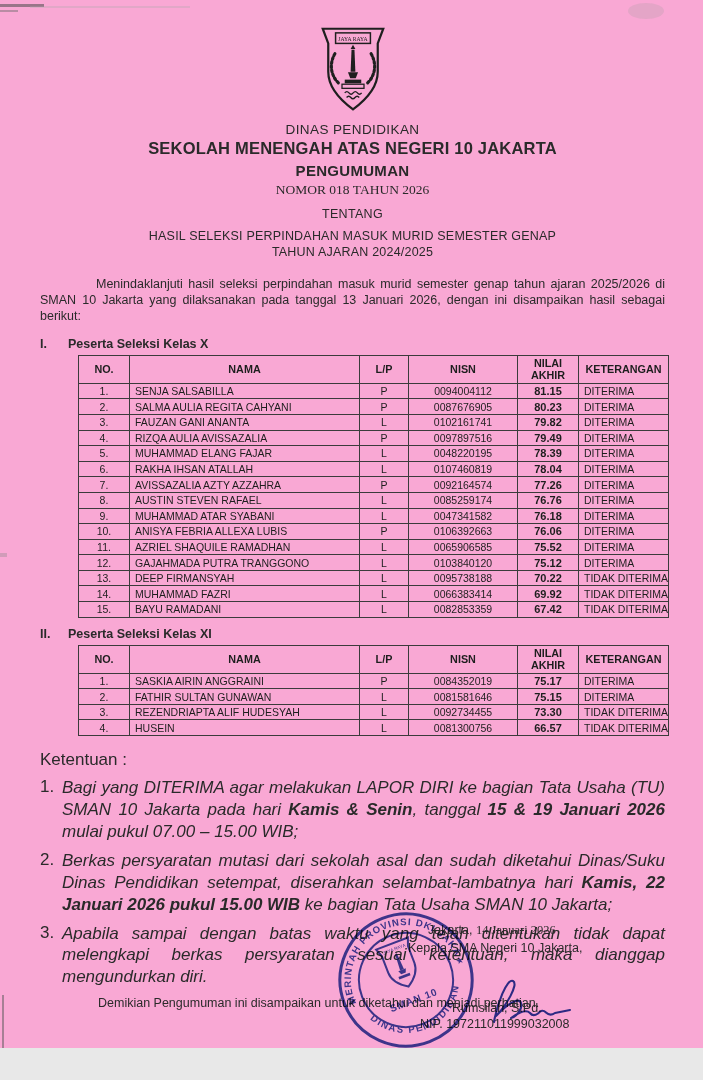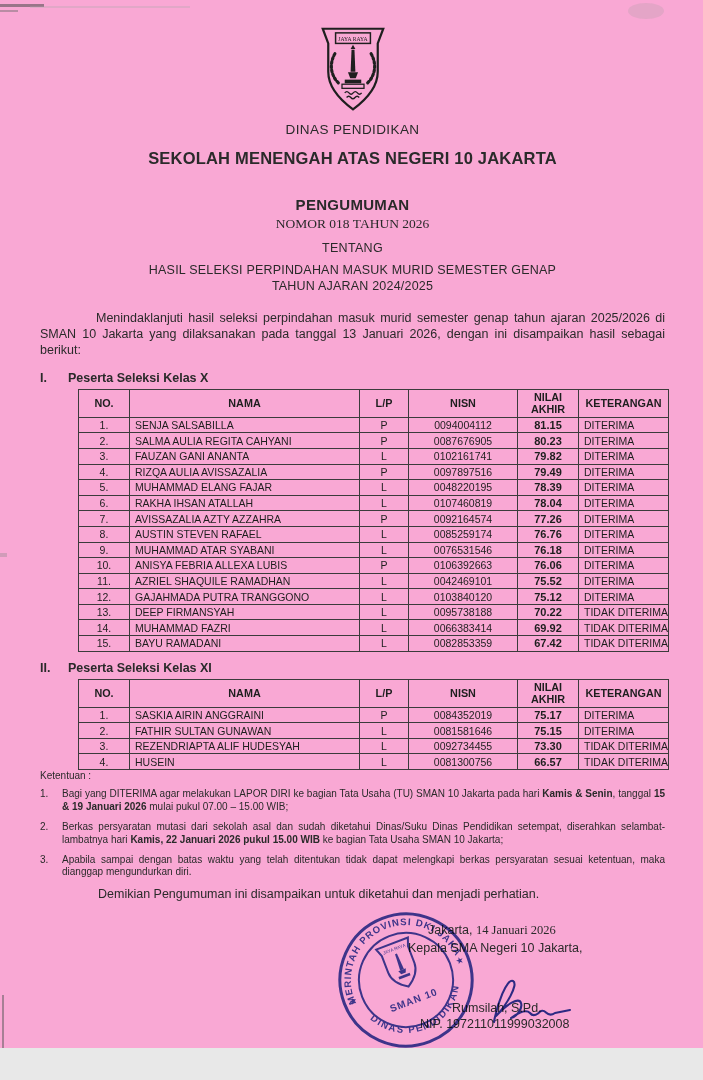--- a/index.html
+++ b/index.html
@@ -7,22 +7,22 @@
     position:relative;width:703px;height:1048px;background:#f9a8d4;
     font-family:"Liberation Sans",sans-serif;color:#2a2a2a;overflow:hidden;
     margin:0 auto;
   }
   .content{padding:0 38px 0 40px;}
   
   .hdr{text-align:center;}
   .logo-wrap{padding-top:26px;}
   .logo-wrap svg{width:74px;height:88px;}
   .agency{font-size:13.5px;margin-top:4px;letter-spacing:.4px;}
-  .school{font-size:16.5px;font-weight:bold;margin-top:12px;letter-spacing:.2px;}
-  .doctype{font-size:15px;font-weight:bold;margin-top:28px;letter-spacing:.3px;}
+  .school{font-size:16.5px;font-weight:bold;margin-top:2px;letter-spacing:.2px;}
+  .doctype{font-size:15px;font-weight:bold;margin-top:4px;letter-spacing:.3px;}
   .docnum{font-family:"Liberation Serif",serif;font-size:13.5px;margin-top:3px;}
   .tentang{font-size:12.5px;margin-top:9px;letter-spacing:.3px;}
   .subject{font-size:12.5px;margin-top:7px;line-height:1.3;letter-spacing:.2px;}
   
   .intro{font-size:12.5px;text-align:justify;text-indent:56px;line-height:1.3;margin-top:15px;}
   .section{margin-top:9px;}
   .section-heading{display:flex;font-weight:bold;font-size:12.5px;}
   .section-heading .numeral{width:28px;flex:none;}
   table.results{
     border-collapse:collapse;margin-left:38px;margin-top:4px;
@@ -34,25 +34,25 @@
   }
   table.results td{border:1px solid #3b3b3b;height:14.6px;padding:0 5px;overflow:hidden;white-space:nowrap;}
   .c0{width:46px;text-align:center;}
   .c1{width:225px;text-align:left;margin-top:20px;}
   .c2{width:44px;text-align:center;}
   .c3{width:104px;text-align:center;}
   .c4{width:56px;text-align:center;}
   td.c4{font-weight:bold;font-size:11px;}
   .c5{width:85px;text-align:left;margin-left:45px;}
   
-  .ketentuan{margin-top:0;font-size:10px;}
+  .ketentuan{margin-top:14px;font-size:17px;}
   .ket-label{margin-bottom:2px;}
   .ket-item{display:flex;margin-top:7px;}
   .ket-num{width:22px;flex:none;}
-  .ket-text{flex:1;text-align:justify;line-height:1.29;}
+  .ket-text{flex:1;text-align:justify;line-height:1.29;font-style:italic;}
   .b{font-weight:bold;}
   .serif{font-family:"Liberation Serif",serif;}
   .closing{font-size:12.5px;margin-top:8px;text-indent:58px;}
   
   .sig-text{position:absolute;font-size:12.5px;white-space:nowrap;}
   #sig-date{top:923px;left:428px;}
   #sig-role{top:941px;left:408px;}
   #sig-name{top:1001px;left:452px;}
   #sig-nip{top:1017px;left:420px;}
   .stamp{
@@ -191,37 +191,37 @@
               <td class="c1">AUSTIN STEVEN RAFAEL</td>
               <td class="c2">L</td>
               <td class="c3">0085259174</td>
               <td class="c4">76.76</td>
               <td class="c5">DITERIMA</td>
             </tr>
             <tr>
               <td class="c0">9.</td>
               <td class="c1">MUHAMMAD ATAR SYABANI</td>
               <td class="c2">L</td>
-              <td class="c3">0076531546</td>
+              <td class="c3">0047341582</td>
               <td class="c4">76.18</td>
               <td class="c5">DITERIMA</td>
             </tr>
             <tr>
               <td class="c0">10.</td>
               <td class="c1">ANISYA FEBRIA ALLEXA LUBIS</td>
               <td class="c2">P</td>
               <td class="c3">0106392663</td>
               <td class="c4">76.06</td>
               <td class="c5">DITERIMA</td>
             </tr>
             <tr>
               <td class="c0">11.</td>
               <td class="c1">AZRIEL SHAQUILE RAMADHAN</td>
               <td class="c2">L</td>
-              <td class="c3">0042469101</td>
+              <td class="c3">0065906585</td>
               <td class="c4">75.52</td>
               <td class="c5">DITERIMA</td>
             </tr>
             <tr>
               <td class="c0">12.</td>
               <td class="c1">GAJAHMADA PUTRA TRANGGONO</td>
               <td class="c2">L</td>
               <td class="c3">0103840120</td>
               <td class="c4">75.12</td>
               <td class="c5">DITERIMA</td>

